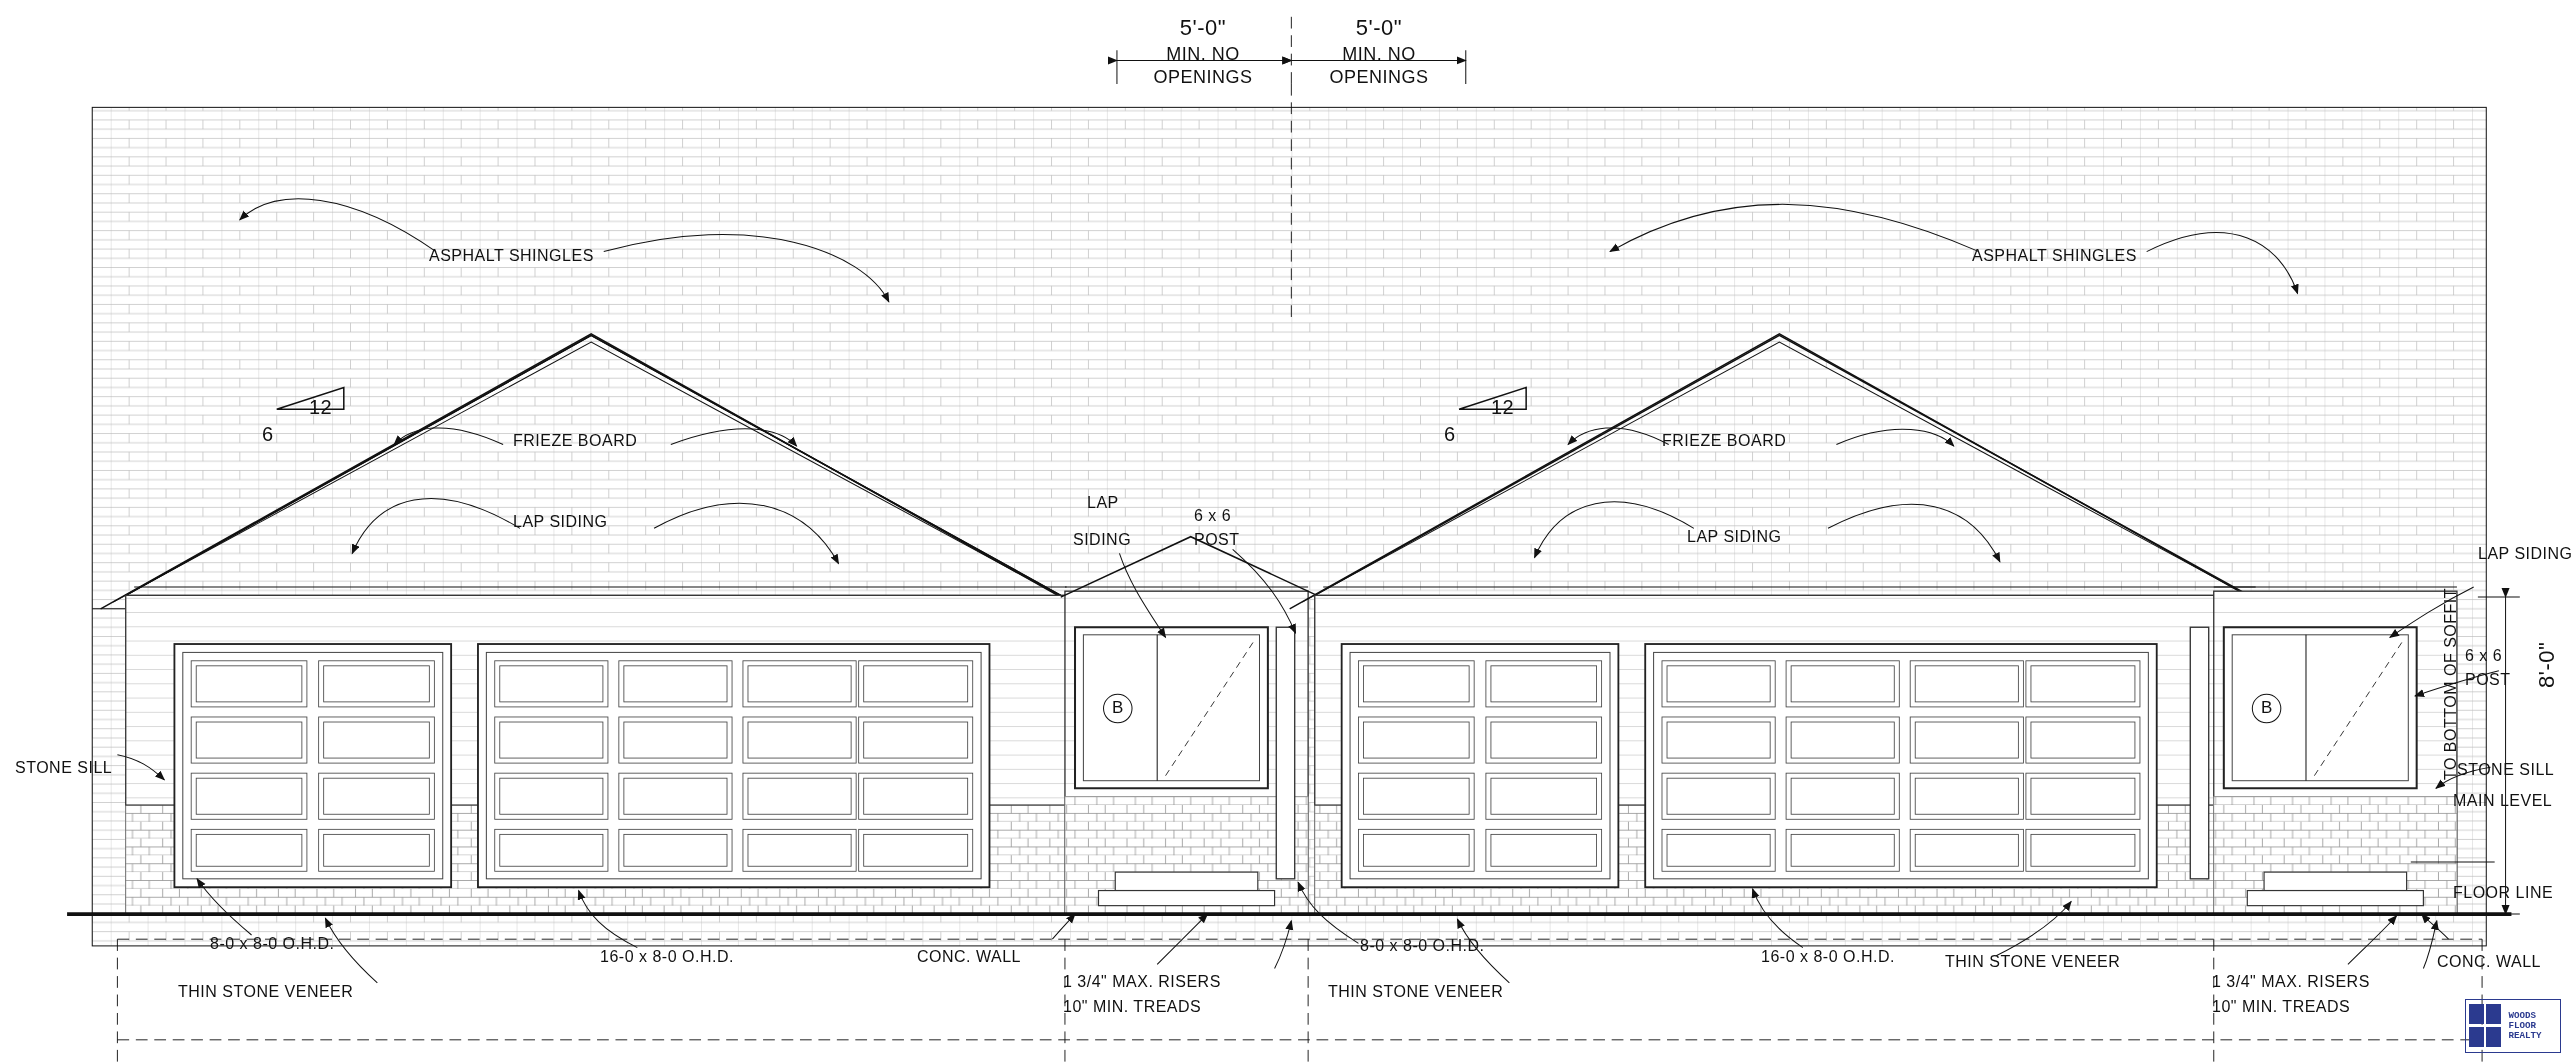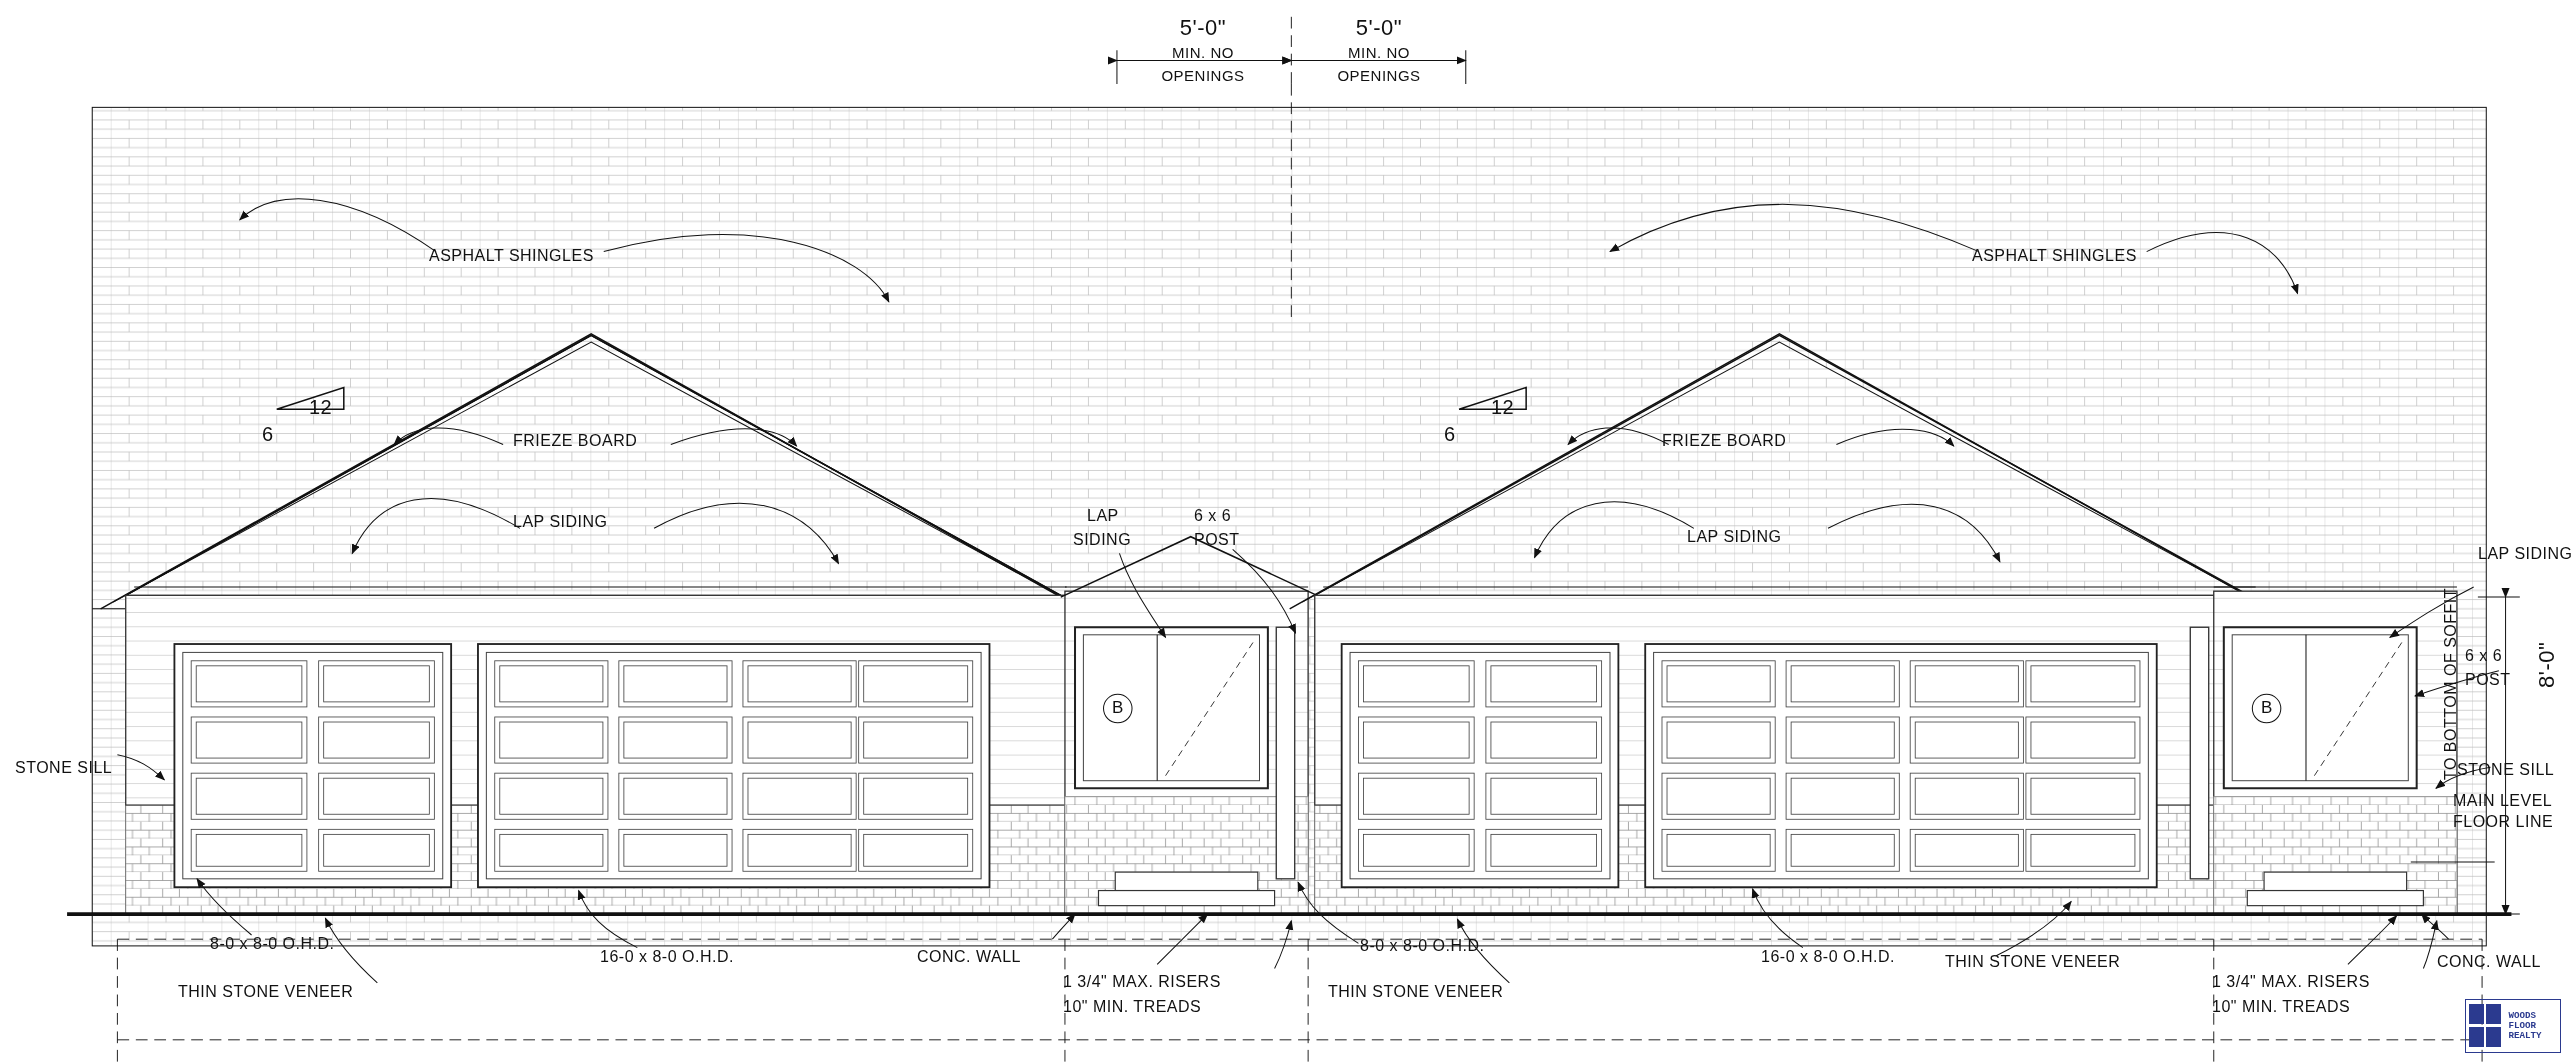--- a/index.html
+++ b/index.html
@@ -1,20 +1,20 @@
 <!DOCTYPE html>
 <html style="font-size:13.4px"><head>
 <meta charset="utf-8">
 <style>
   html,body{margin:0;padding:0;background:#ffffff;}
   body{width:2576px;height:1065px;overflow:hidden;font-family:"Liberation Sans",sans-serif;color:#111;}
   #stage{position:relative;width:2576px;height:1065px;background:#fff;}
   .lbl{position:absolute;font-size:16px;letter-spacing:0.5px;color:#111;white-space:nowrap;}
   .lbl.c{text-align:center;}
-  .lbl.small{font-size:15px;}
+  .lbl.small{font-size:18px;}
   .lbl.big{font-size:22px;}
   .vert{transform-origin:left top;}
   svg{position:absolute;left:0;top:0;}
   .ln{stroke:#111;fill:none;}
   .thin{stroke-width:1.2;}
   .med{stroke-width:1.8;}
   .thick{stroke-width:4.5;}
   .dash{stroke-dasharray:14 8;stroke-width:1.1;}
   .dashfine{stroke-dasharray:8 6;stroke-width:1;}
   .logo{position:absolute;right:15px;bottom:11.7px;width:94px;height:52px;border:1.7px solid #2b3a8f;display:flex;align-items:center;}
@@ -294,34 +294,34 @@
   <div class="lbl" style="left:1444px;top:423px;font-size:20px;">6</div>
 
   <div class="lbl" style="left:429px;top:247px;">ASPHALT SHINGLES</div>
   <div class="lbl" style="left:1972px;top:247px;">ASPHALT SHINGLES</div>
 
   <div class="lbl" style="left:513px;top:432px;">FRIEZE BOARD</div>
   <div class="lbl" style="left:1662px;top:432px;">FRIEZE BOARD</div>
 
   <div class="lbl" style="left:513px;top:513px;">LAP SIDING</div>
   <div class="lbl" style="left:1687px;top:528px;">LAP SIDING</div>
-  <div class="lbl" style="left:1087px;top:507px;">LAP</div>
+  <div class="lbl" style="left:1087px;top:494px;">LAP</div>
   <div class="lbl" style="left:1073px;top:531px;">SIDING</div>
   <div class="lbl" style="left:2478px;top:545px;">LAP SIDING</div>
 
   <div class="lbl" style="left:1194px;top:507px;">6 x 6</div>
   <div class="lbl" style="left:1194px;top:531px;">POST</div>
   <div class="lbl" style="left:2465px;top:647px;">6 x 6</div>
   <div class="lbl" style="left:2465px;top:671px;">POST</div>
 
   <div class="lbl" style="left:15px;top:759px;">STONE SILL</div>
   <div class="lbl" style="left:2457px;top:761px;">STONE SILL</div>
 
   <div class="lbl" style="left:2453px;top:792px;">MAIN LEVEL</div>
-  <div class="lbl" style="left:2453px;top:813px;">FLOOR LINE</div>
+  <div class="lbl" style="left:2453px;top:884px;">FLOOR LINE</div>
 
   <div class="lbl" style="left:210px;top:935px;">8-0 x 8-0 O.H.D.</div>
   <div class="lbl" style="left:600px;top:948px;">16-0 x 8-0 O.H.D.</div>
   <div class="lbl" style="left:1360px;top:937px;">8-0 x 8-0 O.H.D.</div>
   <div class="lbl" style="left:1761px;top:948px;">16-0 x 8-0 O.H.D.</div>
 
   <div class="lbl" style="left:178px;top:983px;">THIN STONE VENEER</div>
   <div class="lbl" style="left:1328px;top:983px;">THIN STONE VENEER</div>
   <div class="lbl" style="left:1945px;top:953px;">THIN STONE VENEER</div>
 

